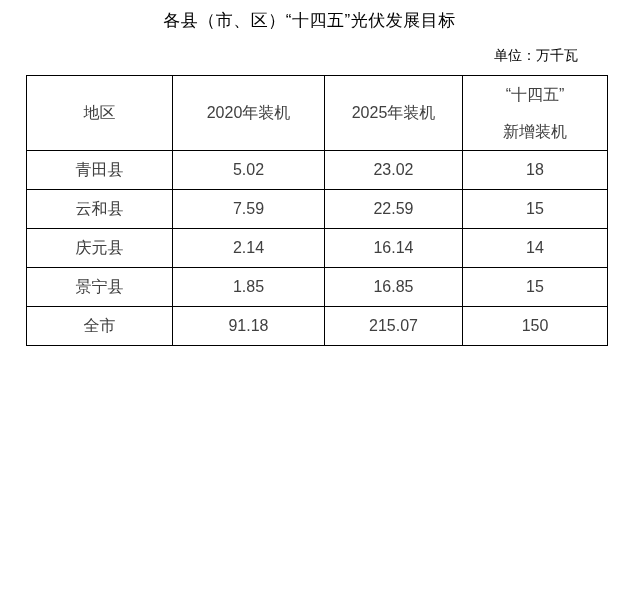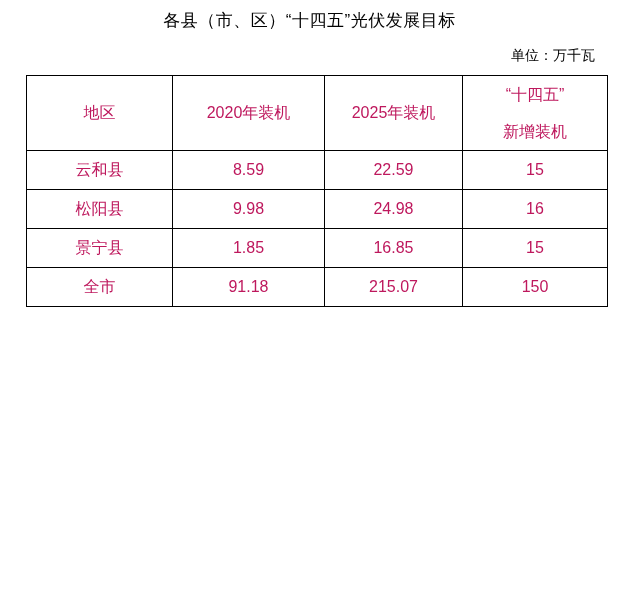--- a/index.html
+++ b/index.html
@@ -21,40 +21,40 @@
     padding-top: 11px;
     text-align: center;
     font-size: 17px;
     line-height: 20px;
     font-weight: 400;
     letter-spacing: 0.5px;
   }
   .unit-line {
     margin-top: 17px;
     text-align: right;
-    padding-right: 24px;
+    padding-right: 41px;
     font-size: 14px;
     line-height: 15px;
   }
   table.data-table {
     margin-top: 12px;
     margin-left: 26px;
     border-collapse: collapse;
     table-layout: fixed;
     width: 581px;
   }
   table.data-table th,
   table.data-table td {
     border: 1px solid #000000;
     text-align: center;
     vertical-align: middle;
     font-weight: 400;
     font-size: 16px;
     padding: 0;
-    color: #be185d;
+    color: #404040;
     background: #ffffff;
   }
   table.data-table th {
     height: 74px;
   }
   table.data-table td {
     height: 38px;
   }
   .col-region { width: 146px; }
   .col-2020  { width: 152px; }
@@ -92,30 +92,36 @@
           <span>2025年装机</span>
         </th>
         <th class="header-two-line">
           <div>“十四五”</div>
           <div>新增装机</div>
         </th>
       </tr>
     </thead>
     <tbody id="table-body">
         <tr>
+          <td>青田县</td>
+          <td>5.02</td>
+          <td>23.02</td>
+          <td>18</td>
+        </tr>
+        <tr>
           <td>云和县</td>
-          <td>8.59</td>
+          <td>7.59</td>
           <td>22.59</td>
           <td>15</td>
         </tr>
         <tr>
-          <td>松阳县</td>
-          <td>9.98</td>
-          <td>24.98</td>
-          <td>16</td>
+          <td>庆元县</td>
+          <td>2.14</td>
+          <td>16.14</td>
+          <td>14</td>
         </tr>
         <tr>
           <td>景宁县</td>
           <td>1.85</td>
           <td>16.85</td>
           <td>15</td>
         </tr>
         <tr>
           <td>全市</td>
           <td>91.18</td>

